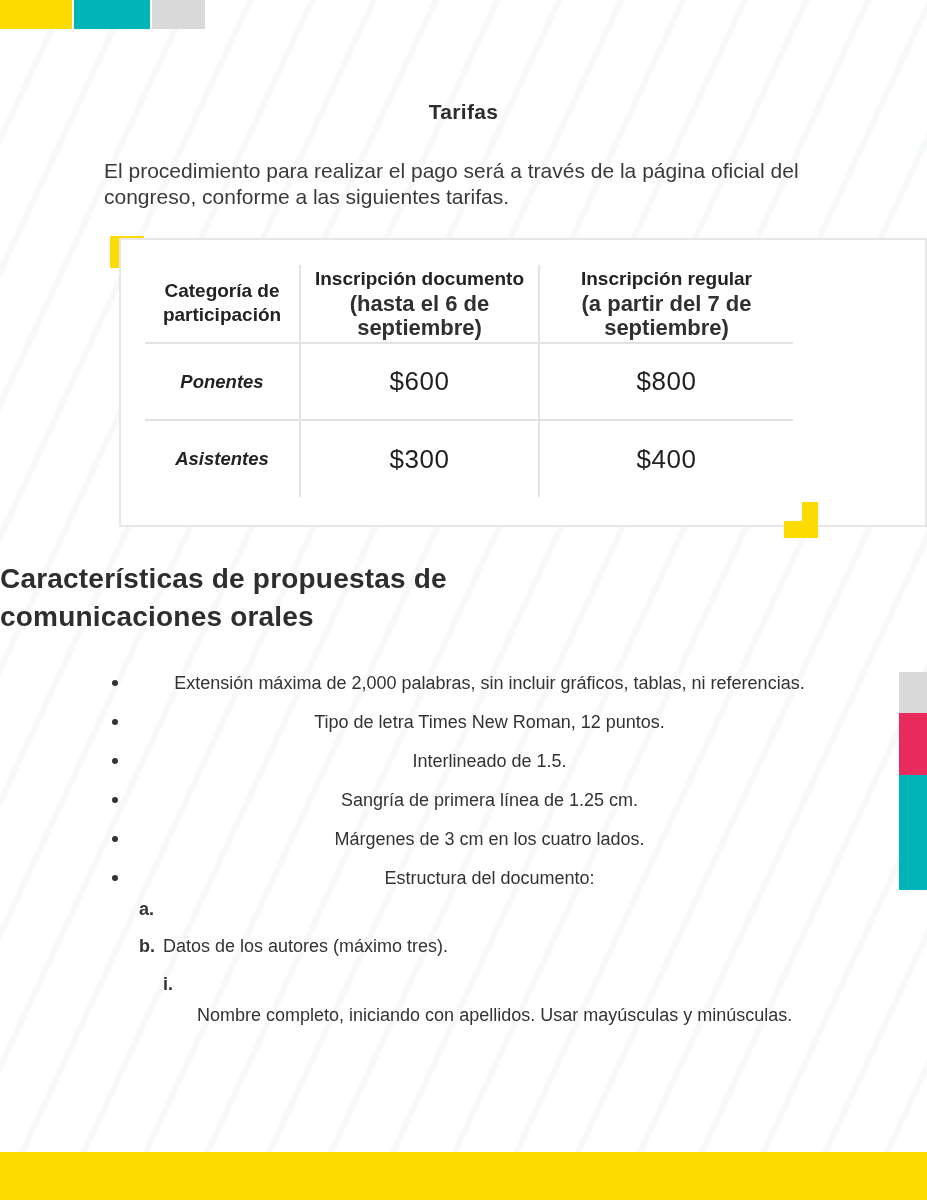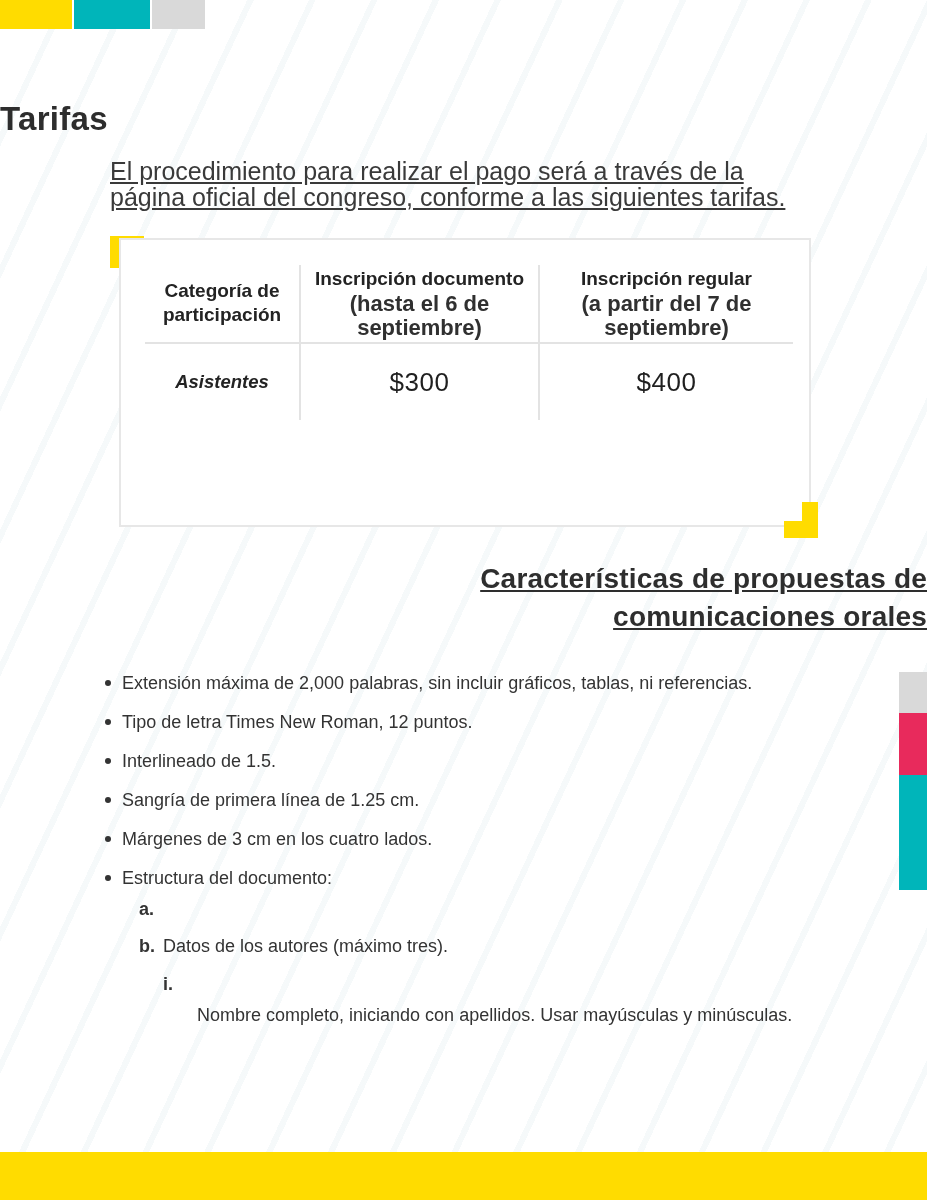--- a/index.html
+++ b/index.html
@@ -14,31 +14,31 @@
   }
   
   .top-squares { position:absolute; top:0; left:0; display:flex; gap:2px; }
   .sq { height:29px; }
   .sq-yellow { width:72px; background:#FFDC00; }
   .sq-teal   { width:76px; background:#00B5BA; }
   .sq-gray   { width:53px; background:#D9D9D9; }
 
   .page-title {
     position:absolute; top:100px; left:0; width:100%;
-    font-size:33px; font-weight:700; color:#2d2d2d;
+    text-align:center; font-size:21px; font-weight:700; color:#2d2d2d;
     letter-spacing:0.3px;
   }
   .intro {
-    position:absolute; top:158px; left:110px; width:712px;
-    font-size:25px; line-height:26px; color:#3a3a3a;text-decoration:underline;
+    position:absolute; top:158px; left:104px; width:712px;
+    font-size:21px; line-height:26px; color:#3a3a3a;
   }
 
   
   .card {
-    position:absolute; left:119px; top:238px; width:692px; height:289px;
+    position:absolute; left:119px; top:238px; width:808px; height:289px;
     background:#ffffff; border:2px solid #e7e7e7;
   }
   .card table { border-collapse:collapse; margin:25px 14px 0 24px; width:648px; table-layout:fixed; }
   .card col.c1 { width:155px; } .card col.c2 { width:239px; } .card col.c3 { width:254px; }
   .card th, .card td { text-align:center; vertical-align:middle; padding:0 6px; }
   .card th { height:78px; font-size:19px; font-weight:700; color:#232323; line-height:24px; }
   .card .th-sub { display:block; font-size:22px; font-weight:700; color:#303030; margin-top:1px; }
   .card td { height:77px; }
   .card .cell-category { font-weight:700; font-style:italic; font-size:18.5px; color:#232323; }
   .card .cell-price { font-size:26px; font-weight:400; color:#1f1f1f; letter-spacing:0.5px; }
@@ -50,26 +50,26 @@
     position:absolute; left:110px; top:236px; width:34px; height:32px;
     border-top:19px solid #FFDC00; border-left:13px solid #FFDC00;
   }
   .corner-br {
     position:absolute; left:784px; top:502px; width:34px; height:36px;
     border-bottom:17px solid #FFDC00; border-right:16px solid #FFDC00;
   }
 
   .section-heading {
     position:absolute; top:560px; left:0; width:100%;
-    text-align:right; font-size:28px; font-weight:700; color:#2e2e2e;
-    line-height:38px; letter-spacing:0.2px;text-decoration:underline;
+    text-align:left; font-size:28px; font-weight:700; color:#2e2e2e;
+    line-height:38px; letter-spacing:0.2px;
   }
 
   
-  .bullets { position:absolute; top:672px; left:103px; width:740px; list-style:none; }
+  .bullets { position:absolute; top:672px; left:110px; width:740px; list-style:none;text-align:center; }
   .bullets li {
     position:relative; padding-left:19px; font-size:18px; line-height:23px;
     margin-bottom:16px; color:#333;
   }
   .bullets li::before {
     content:""; position:absolute; left:2px; top:8px;
     width:6px; height:6px; border-radius:50%; background:#333;
   }
 
   
@@ -126,20 +126,25 @@
             <span class="th-sub">(hasta el 6 de septiembre)</span>
           </th>
           <th>
             <span>Inscripción regular</span>
             <span class="th-sub">(a partir del 7 de septiembre)</span>
           </th>
         </tr>
       </thead>
       <tbody>
         <tr>
+          <td class="cell-category">Ponentes</td>
+          <td class="cell-price">$600</td>
+          <td class="cell-price">$800</td>
+        </tr>
+        <tr>
           <td class="cell-category">Asistentes</td>
           <td class="cell-price">$300</td>
           <td class="cell-price">$400</td>
         </tr>
       </tbody>
     </table>
   </div>
 
   <div class="corner-br"></div>
 

